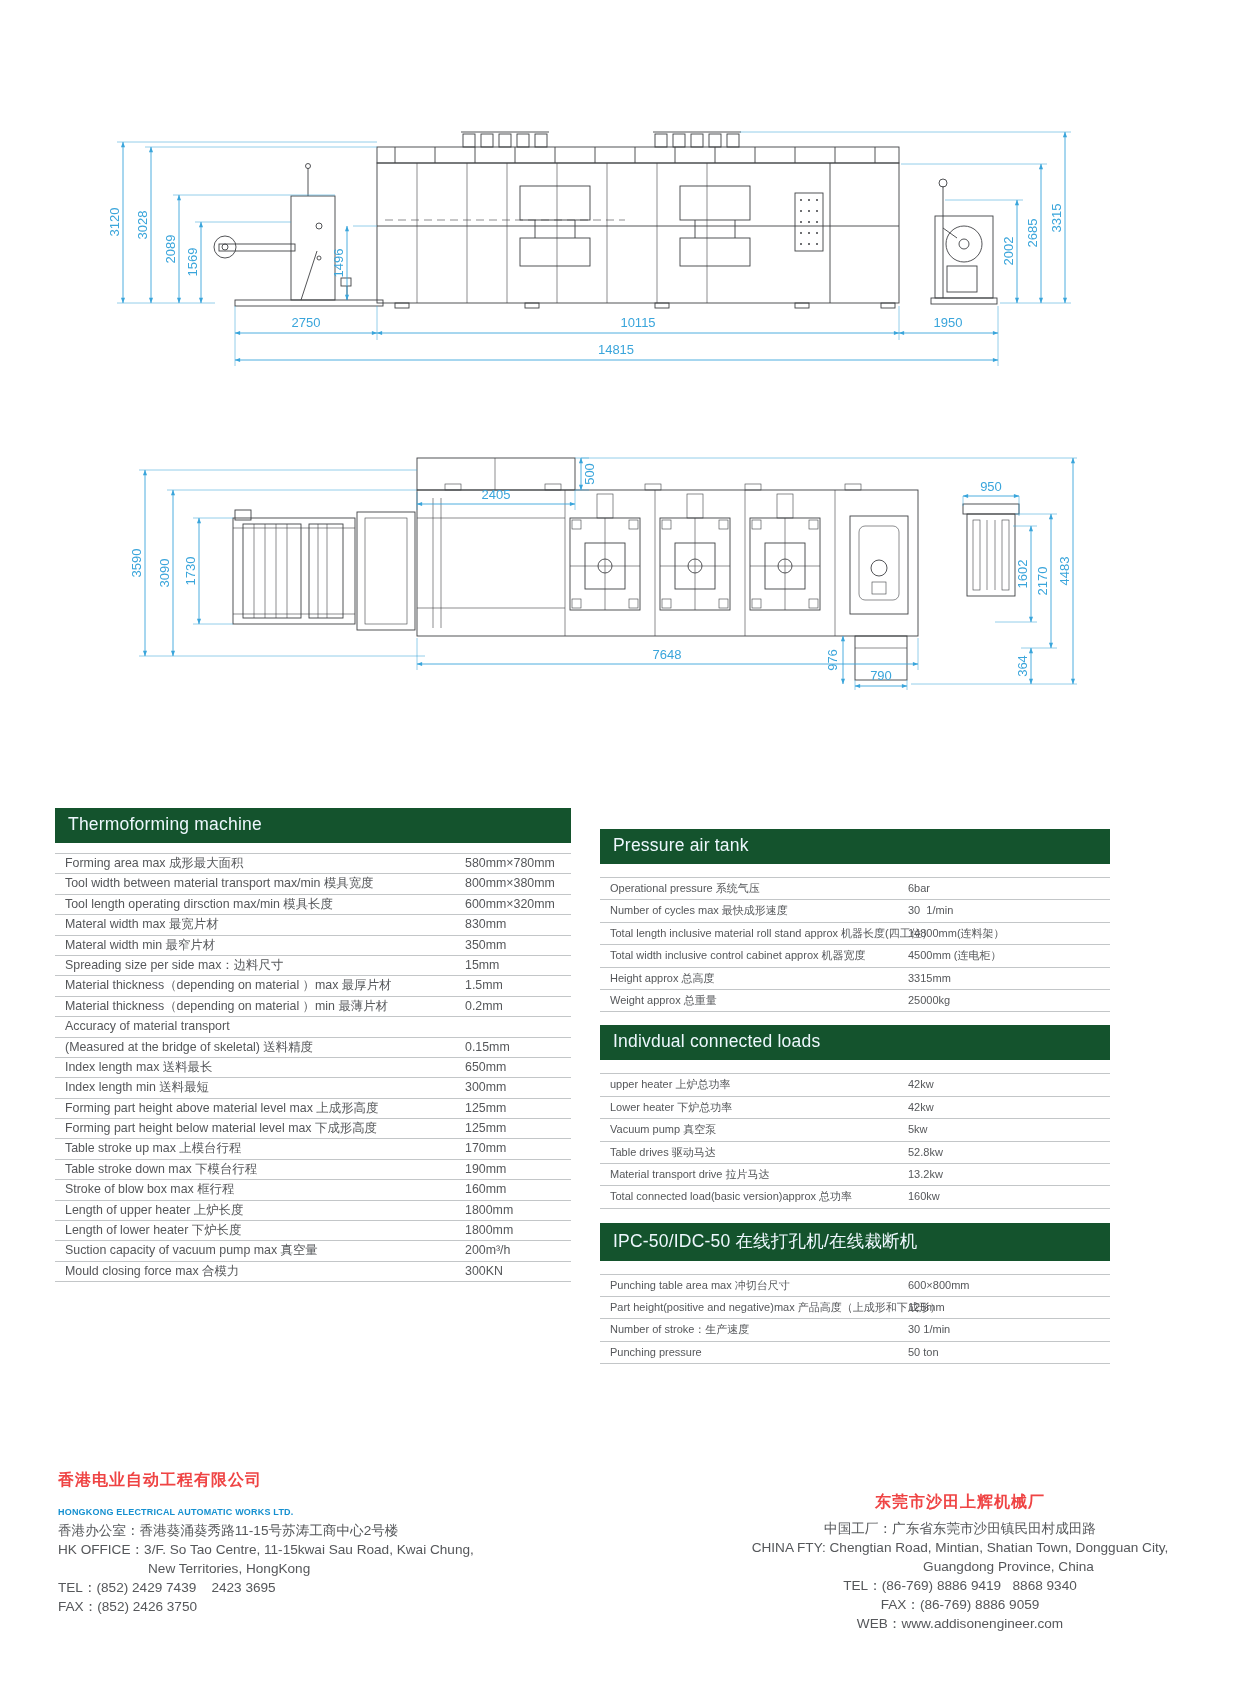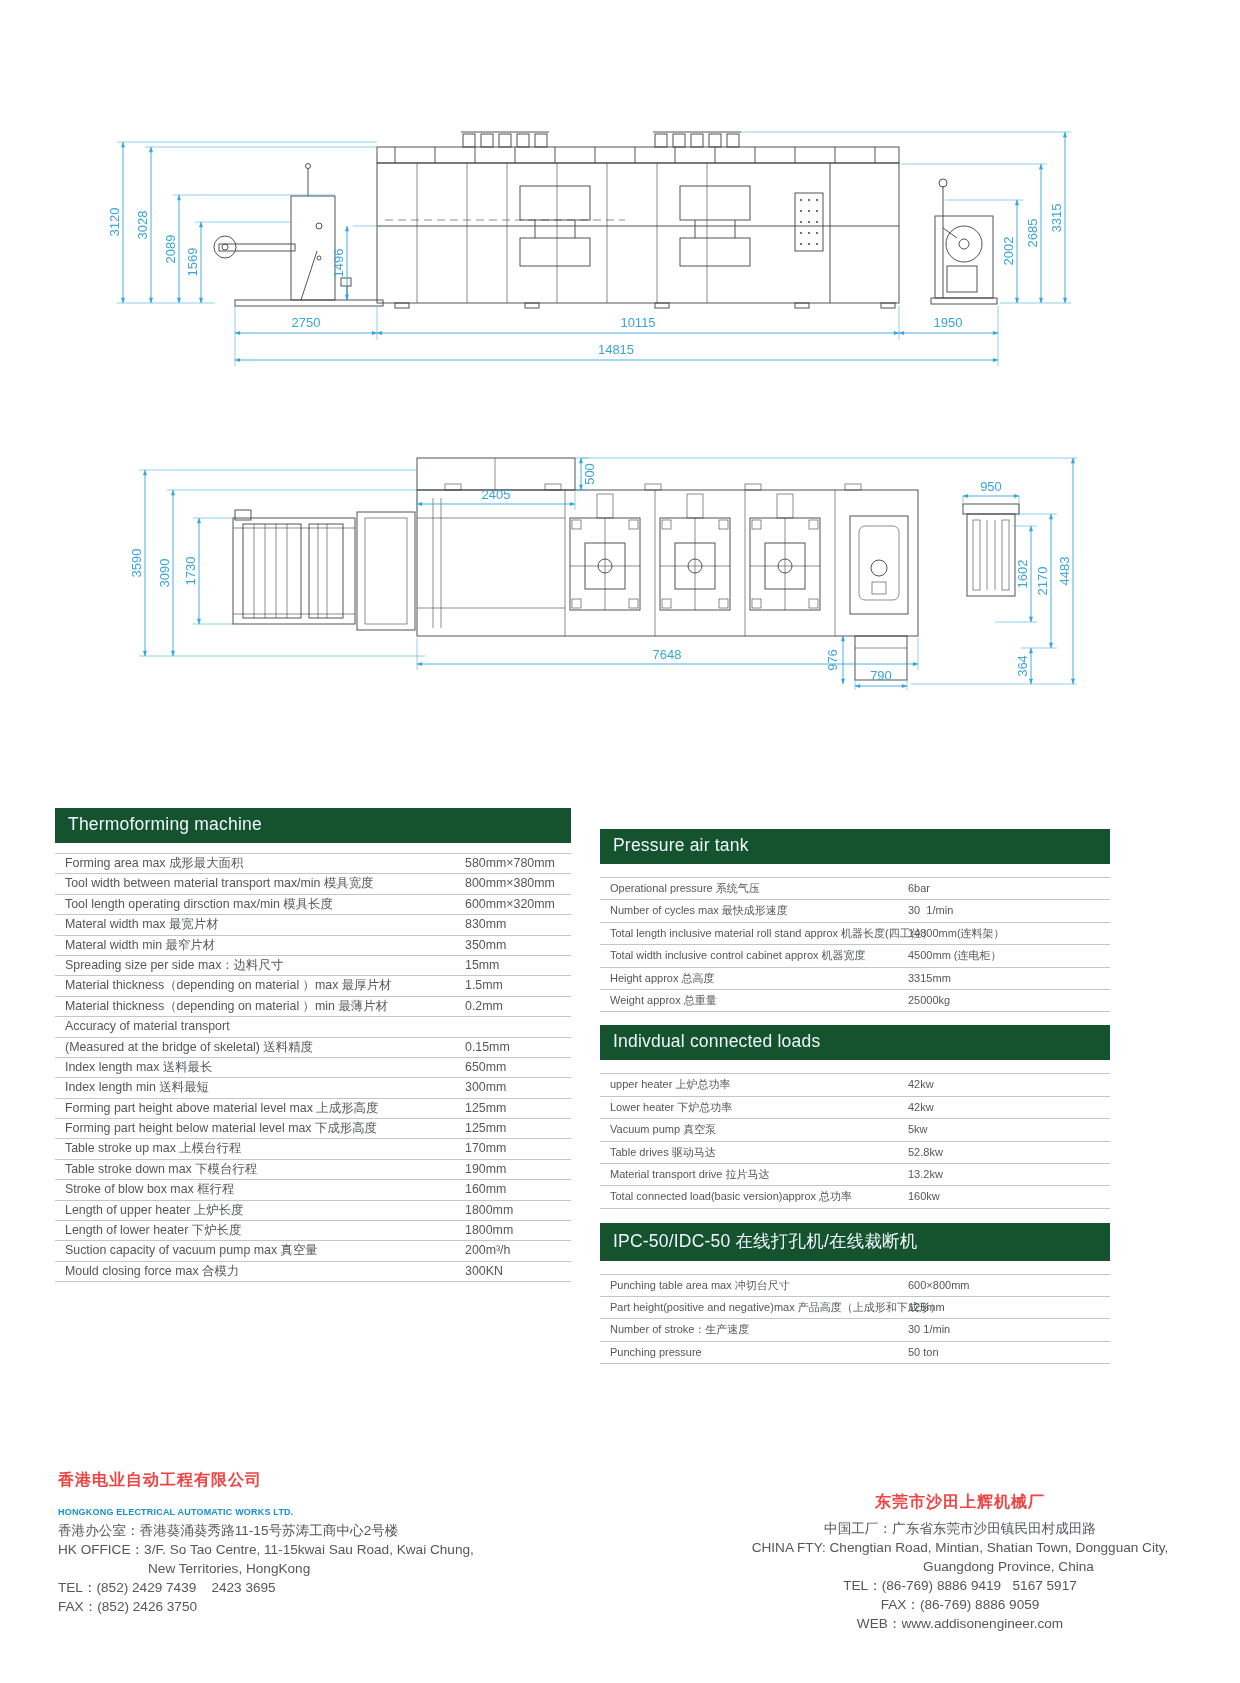--- a/index.html
+++ b/index.html
@@ -398,17 +398,17 @@
     <div class="foot-line">FAX：(852) 2426 3750</div>
   </div>
 </div>
 
 <div class="abs foot-right" style="left:700px;top:1492px;width:520px;text-align:center;">
   <div class="foot-title">东莞市沙田上辉机械厂</div>
   <div style="margin-top:6px;">
     <div class="foot-line">中国工厂：广东省东莞市沙田镇民田村成田路</div>
     <div class="foot-line">CHINA FTY: Chengtian Road, Mintian, Shatian Town, Dongguan City,</div>
     <div class="foot-line cont">Guangdong Province, China</div>
-    <div class="foot-line">TEL：(86-769) 8886 9419   5167 5917</div>
+    <div class="foot-line">TEL：(86-769) 8886 9419   8868 9340</div>
     <div class="foot-line">FAX：(86-769) 8886 9059</div>
     <div class="foot-line">WEB：www.addisonengineer.com</div>
   </div>
 </div>
 
 </body></html>

